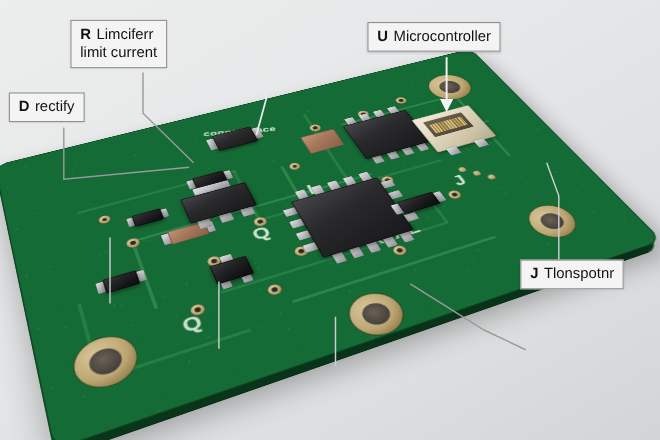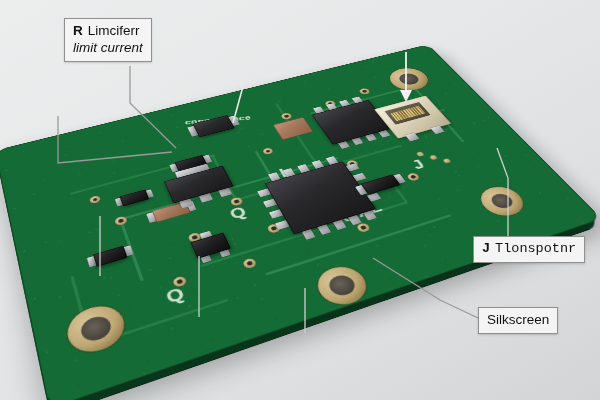--- a/index.html
+++ b/index.html
@@ -189,21 +189,20 @@
   }
   .label .desig {
     font-weight: 700;
     margin-right: 5px;
   }
   .label .ltext { font-weight: 400; }
   .label.two-line { white-space: normal; }
   .label.two-line .line2 {
     display: block;
     margin-top: 1px;
-    font-style: italic;
   }
 </style>
 </head>
 <body>
 
 <div id="scene">
 
   <div id="board-wrap">
     <div id="board">
 
@@ -381,28 +380,31 @@
 
       <polyline points="478,318 440,300 373,258" fill="none" stroke="#9a9a9a" stroke-width="1.3"></polyline>
     </svg>
 
     <div class="label two-line" style="left:64px; top:18px;">
       <span class="desig">R</span><span class="ltext">Limciferr</span>
       <span class="line2">limit current</span>
     </div>
 
 
-
-
-    <div class="label" style="left:473px; top:236px;font-family:Liberation Mono, monospace;">
+    <div class="label" style="left:334px; top:20px;">
+      <span class="desig">U</span><span class="ltext">Microcontroller</span>
+    </div>
+
+    <div class="label" style="left:8px; top:84px;">
+      <span class="desig">D</span><span class="ltext">rectify</span>
+    </div>
+
+    <div class="label" style="left:473px; top:236px;">
       <span class="desig">J</span><span class="ltext">Tlonspotnr</span>
     </div>
 
 
 
 
 
-    <div class="label" style="left:478px; top:307px;">
-      <span class="ltext">Silkscreen</span>
-    </div>
 
   </div>
 </div>
 
 </body></html>

